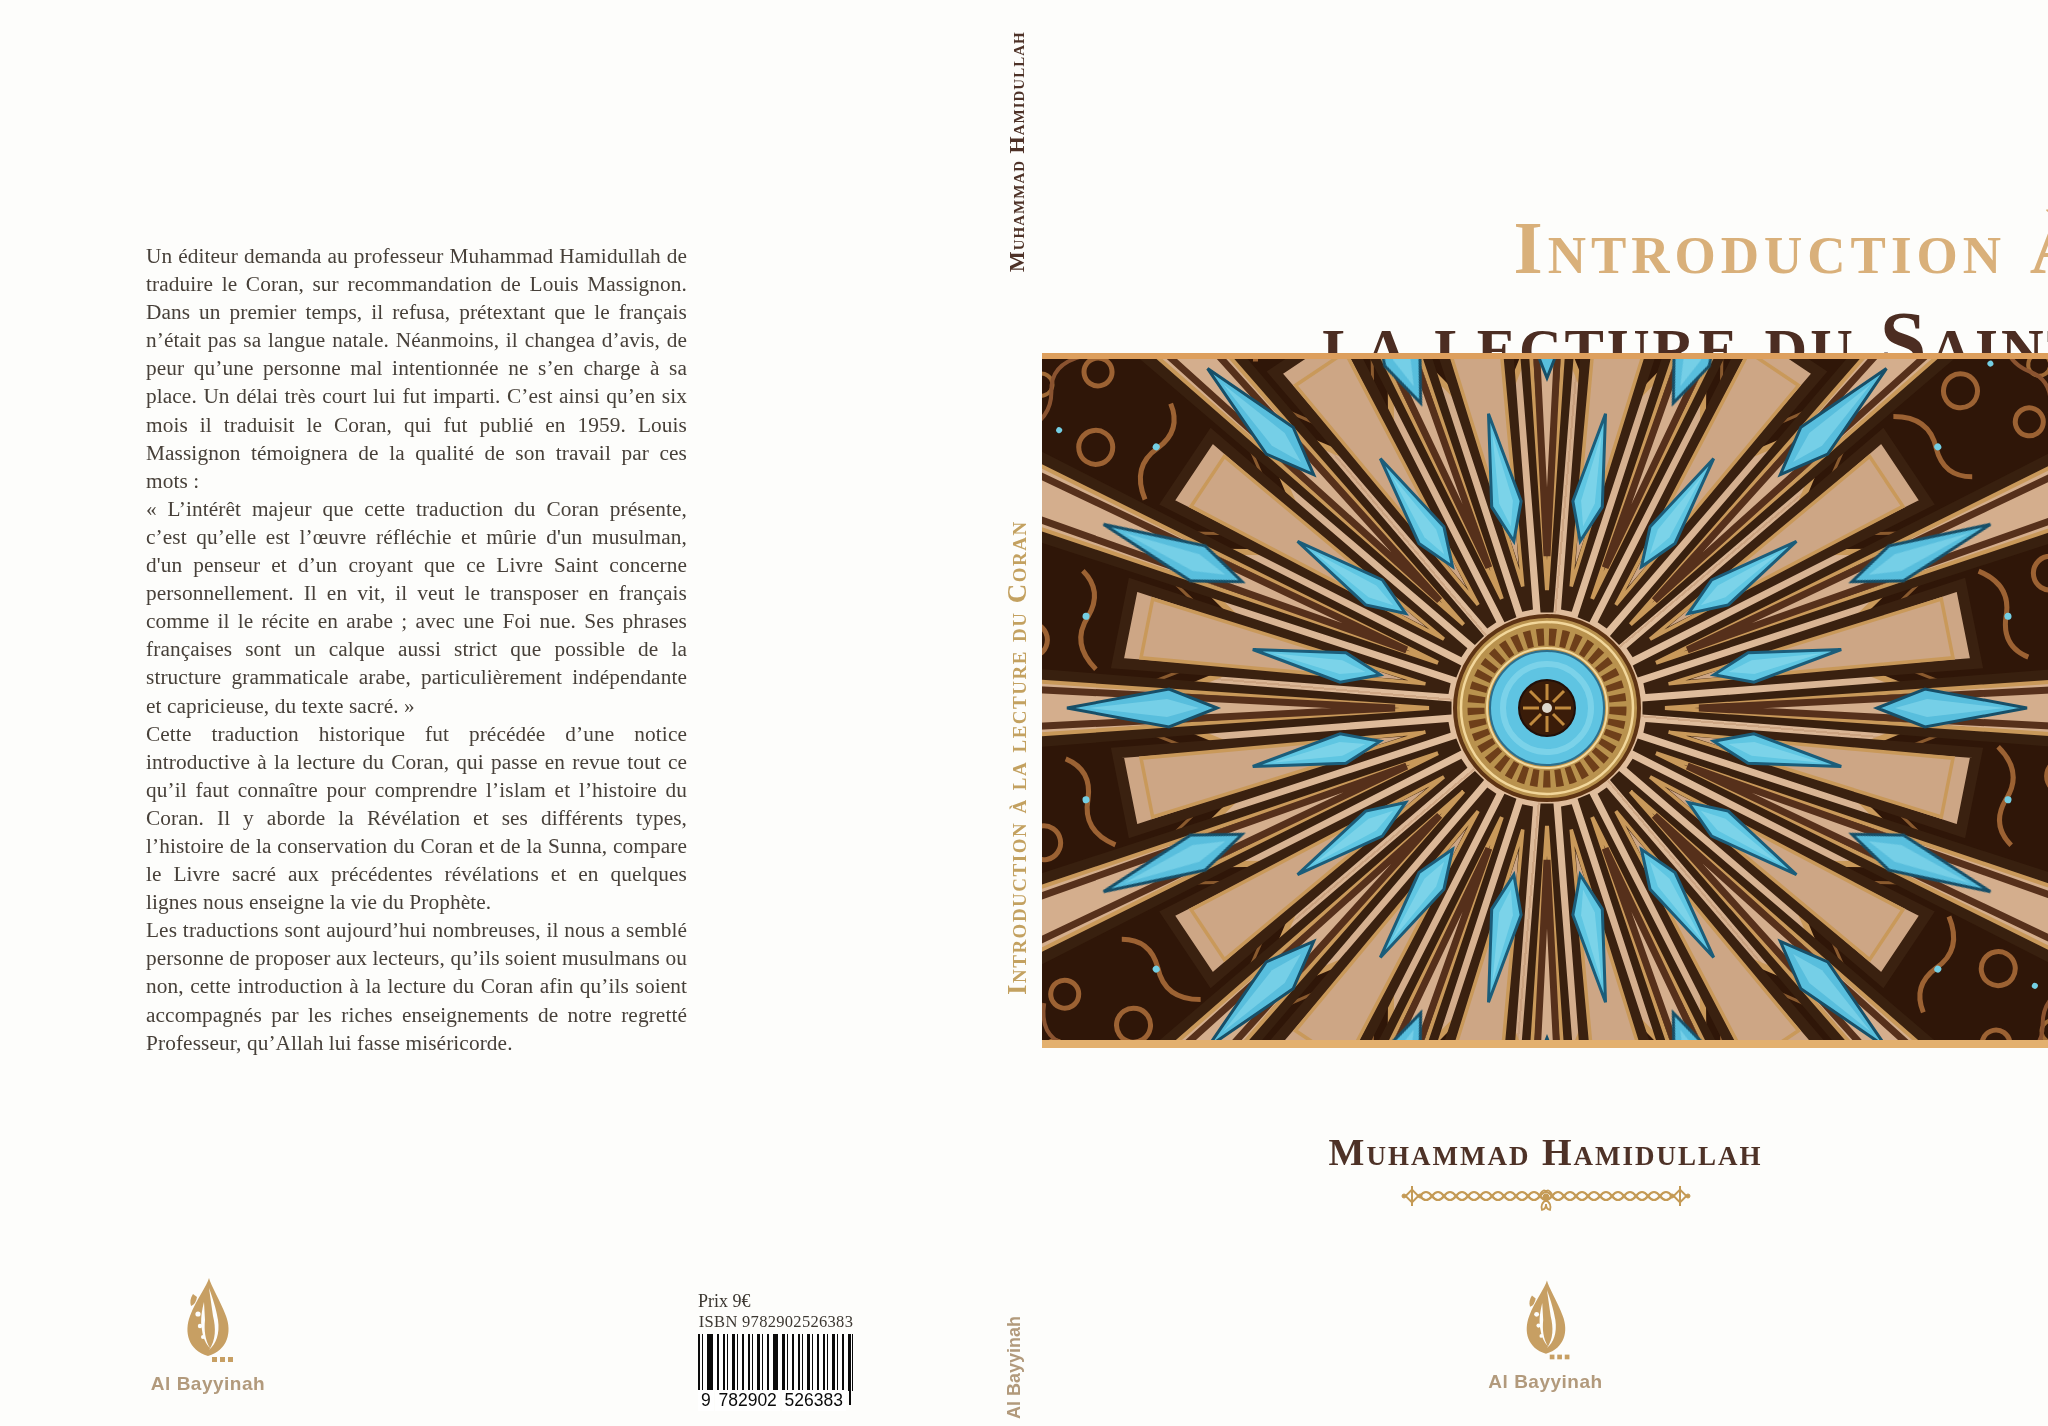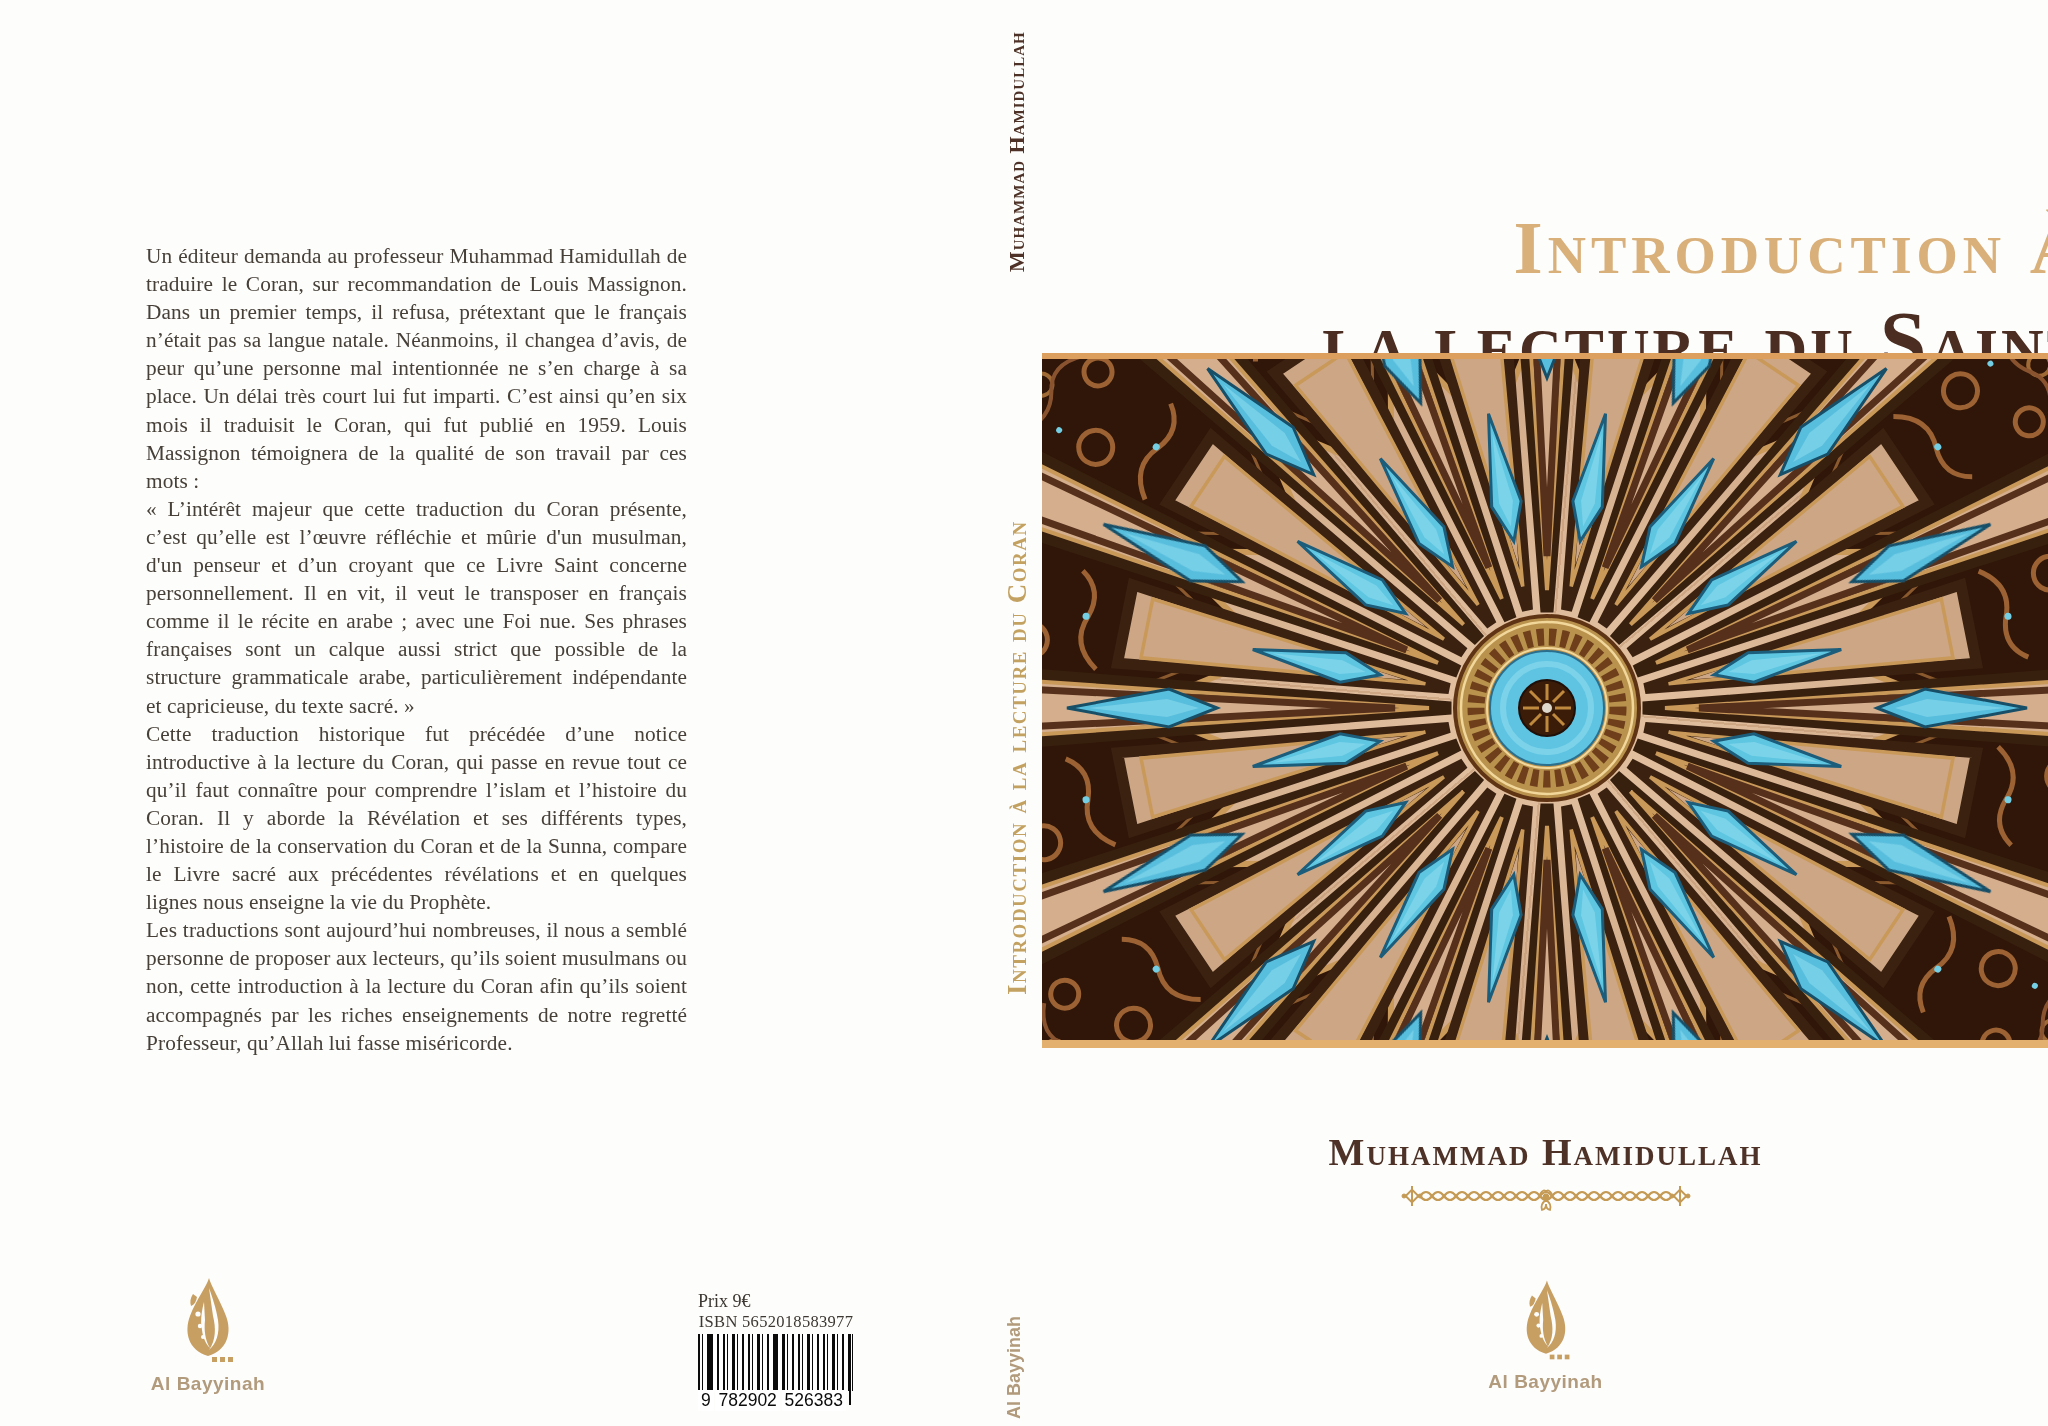--- a/index.html
+++ b/index.html
@@ -110,21 +110,21 @@
           <rect x="36" y="81" width="5" height="5" fill="#c79f63"></rect>
           <rect x="44" y="81" width="5" height="5" fill="#c79f63"></rect>
           <rect x="52" y="81" width="5" height="5" fill="#c79f63"></rect>
         </svg>
       </span>
       <div class="publisher-name">Al Bayyinah</div>
     </div>
 
     <div class="barcode-block">
       <div class="price-label">Prix 9€</div>
-      <div class="isbn-label">ISBN 5652018583977</div>
+      <div class="isbn-label">ISBN 9782902526383</div>
       <div class="bars">
         <i class="guard g1"></i>
           <i class="guard g2"></i>
           <i class="guard g3"></i>
       </div>
       <div class="barcode-digits">
         <span>9</span>
         <span>782902</span>
         <span>526383</span>
       </div>

